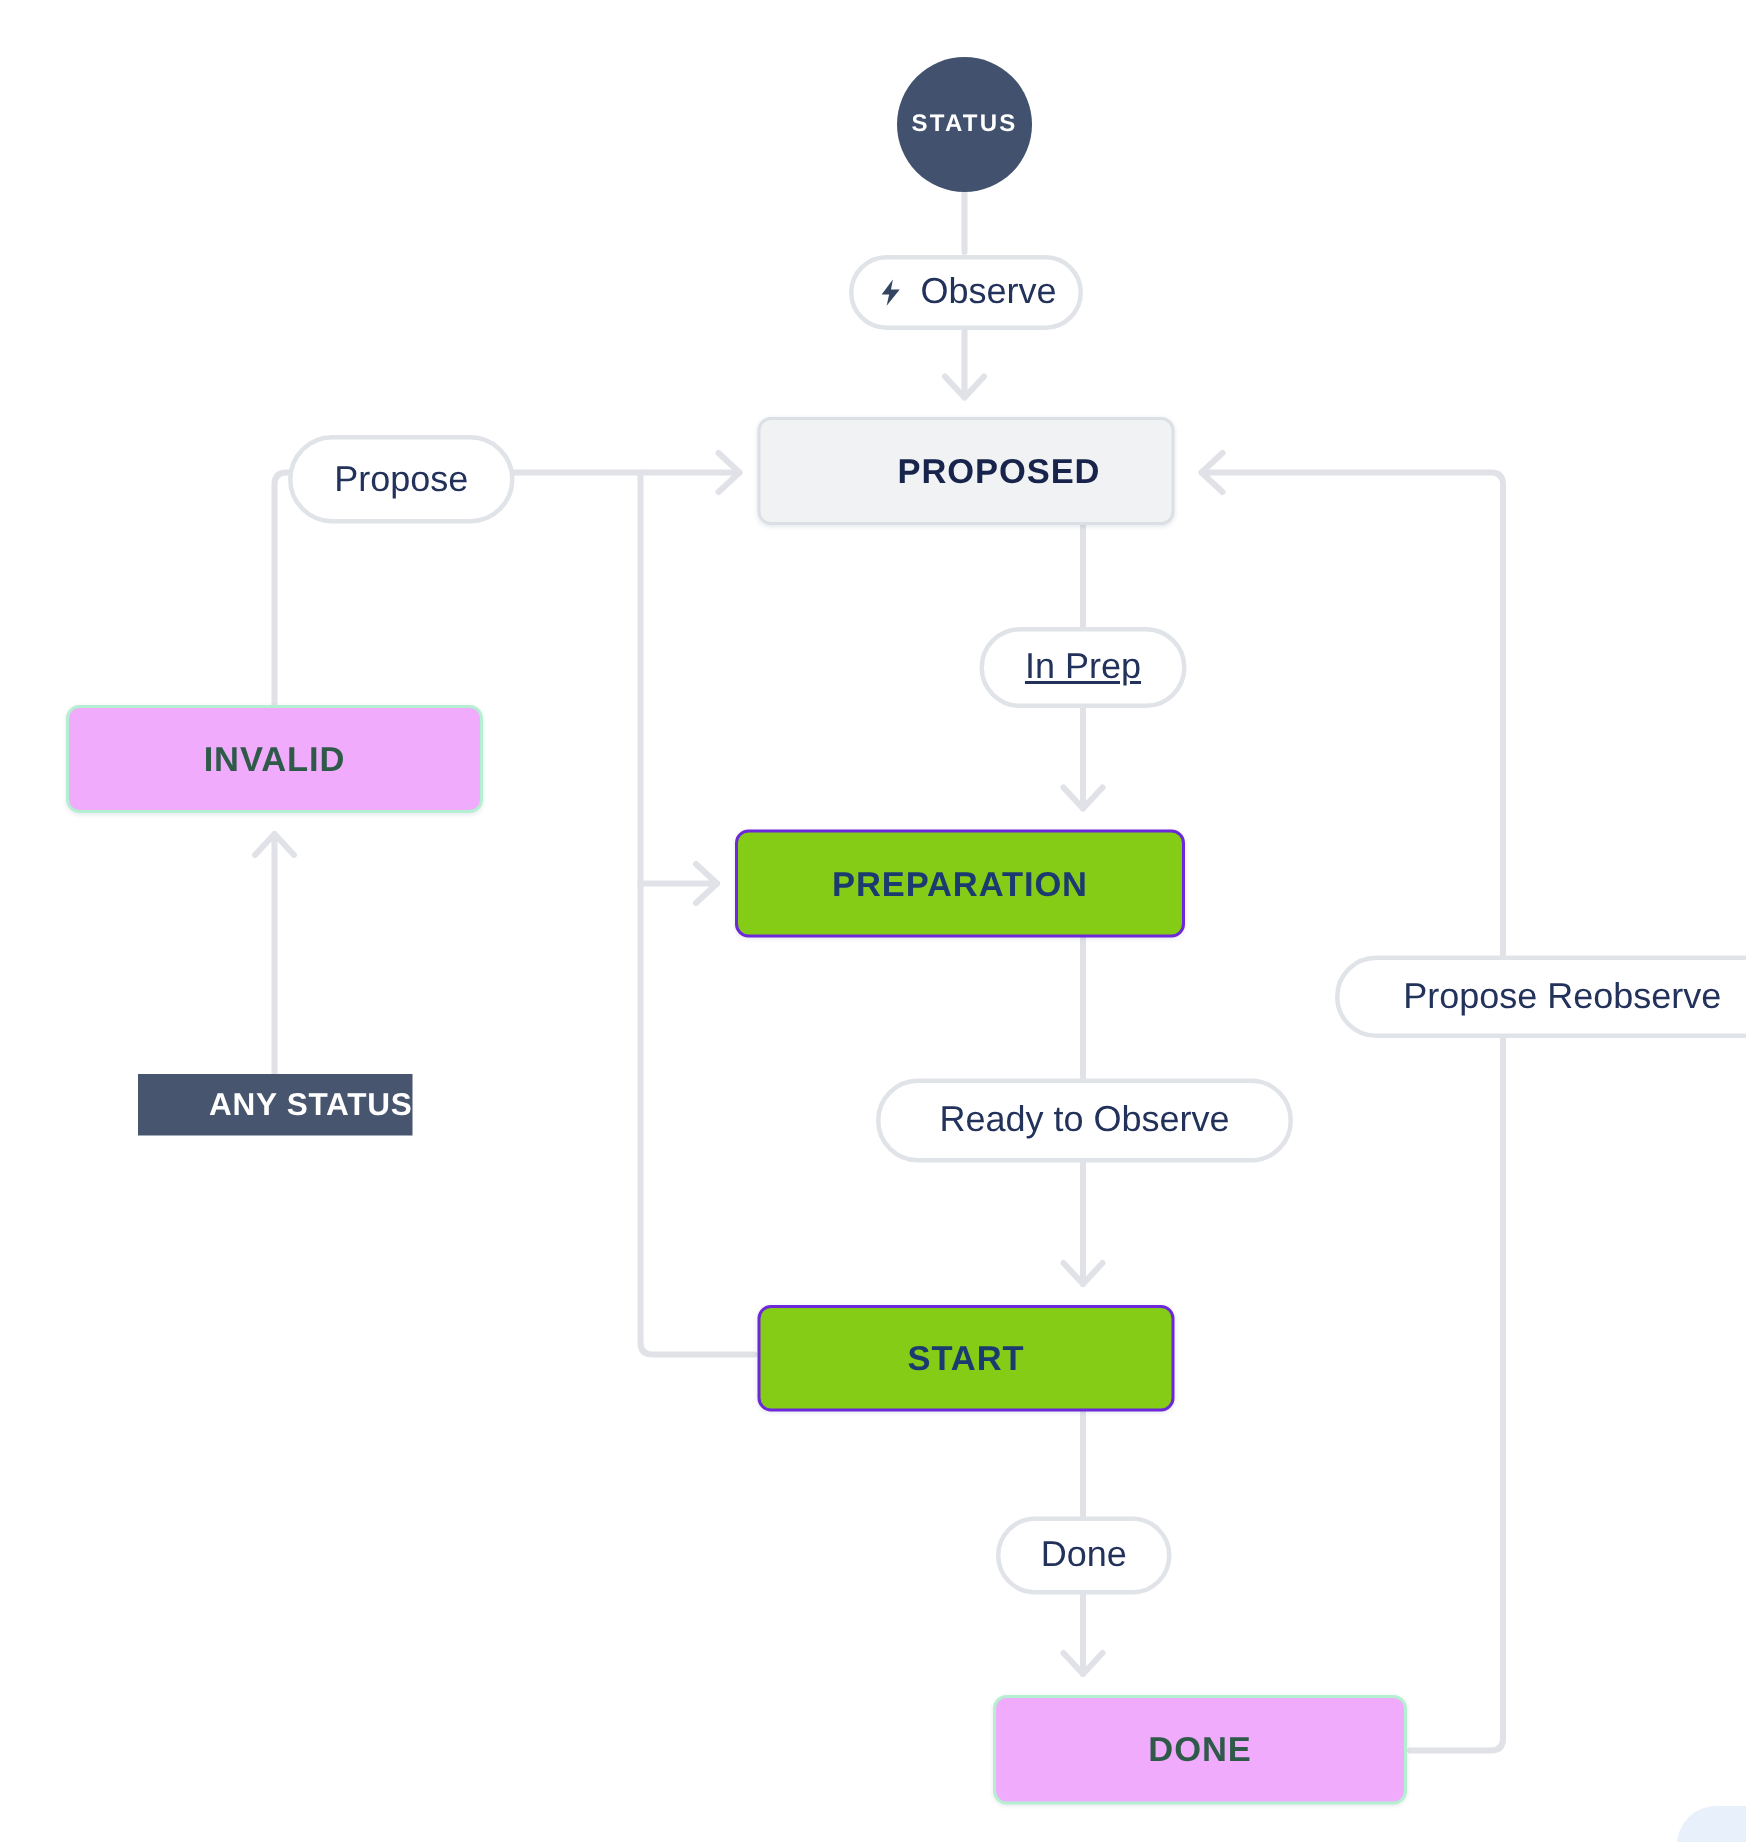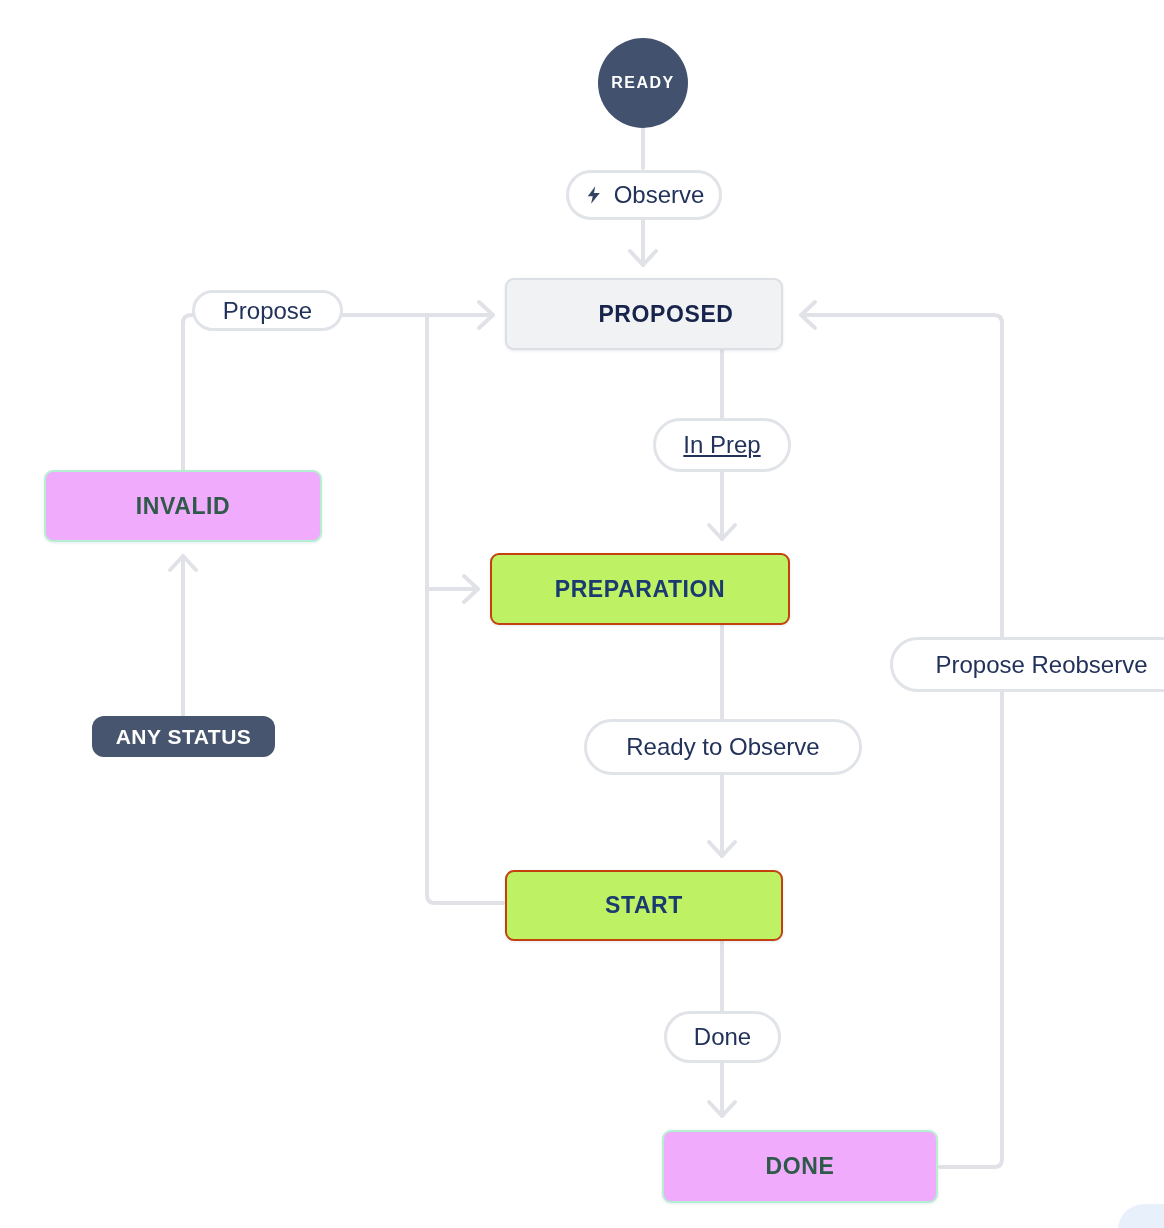--- a/index.html
+++ b/index.html
@@ -36,22 +36,22 @@
     letter-spacing: 0.6px;
     box-shadow: 0 1px 3px rgba(23,43,77,0.10);
   }
   .status-gray {
     background: #F1F2F4;
     border: 2px solid #DCDFE4;
     color: #18244B;
     padding-left: 44px;
   }
   .status-blue {
-    background: #bef264;
-    border: 2px solid #c2410c;
+    background: #84cc16;
+    border: 2px solid #6d28d9;
     color: #1B3A70;
   }
   .status-green {
     background: #f0abfc;
     border: 2px solid #B5EFD2;
     color: #2F5A4A;
   }
   .pill {
     background: #ffffff;
     border: 3px solid #E0E3E8;
@@ -67,25 +67,26 @@
     height: 90px;
     border-radius: 50%;
     background: #42526E;
     color: #ffffff;
     font-weight: bold;
     font-size: 16px;
     letter-spacing: 1.5px;
   }
   .any-status-badge {
     background: #47566E;
-    border-radius: 12px;
+    border-radius: 0;
     color: #ffffff;
     font-weight: bold;
     font-size: 21px;
     letter-spacing: 0.5px;
+    justify-content: flex-end;
   }
   .bolt-icon {
     display: inline-flex;
     width: 20px;
     height: 20px;
   }
   .corner-peek {
     position: absolute;
     right: -26px;
     bottom: -18px;
@@ -116,37 +117,37 @@
     <path d="M183 470 V323 Q183 315 191 315 H493"></path>
     <path d="M479 302 L493 315 L479 328"></path>
     <path d="M427 315 V895 Q427 903 435 903 H503"></path>
     <path d="M427 589 H478"></path>
     <path d="M464 576 L478 589 L464 602"></path>
     <path d="M940 1167 H994 Q1002 1167 1002 1159 V323 Q1002 315 994 315 H801"></path>
     <path d="M815 302 L801 315 L815 328"></path>
   </svg>
 
   <div class="node start-circle" style="left:598px; top:38px;">
-    <span>READY</span>
+    <span>STATUS</span>
   </div>
 
   <div class="node pill" style="left:566px; top:170px; width:156px; height:50px;">
     <span class="bolt-icon">
       <svg width="20" height="20" viewBox="0 0 24 24">
         <path d="M13.5 1.5 L4.5 13.5 H10.5 L8.5 22.5 L19 9.5 H12 Z" fill="#344563"></path>
       </svg>
     </span>
     <span>Observe</span>
   </div>
 
   <div class="node status-box status-gray" style="left:505px; top:278px; width:278px; height:72px;">
     <span>PROPOSED</span>
   </div>
 
-  <div class="node pill" style="left:192px; top:290px; width:151px; height:41px;">
+  <div class="node pill" style="left:192px; top:290px; width:151px; height:59px;">
     <span>Propose</span>
   </div>
 
 
   <div class="node pill" style="left:653px; top:418px; width:138px; height:54px;text-decoration:underline;">
     <span>In Prep</span>
   </div>
 
   <div class="node status-box status-green" style="left:44px; top:470px; width:278px; height:72px;">
     <span>INVALID</span>

